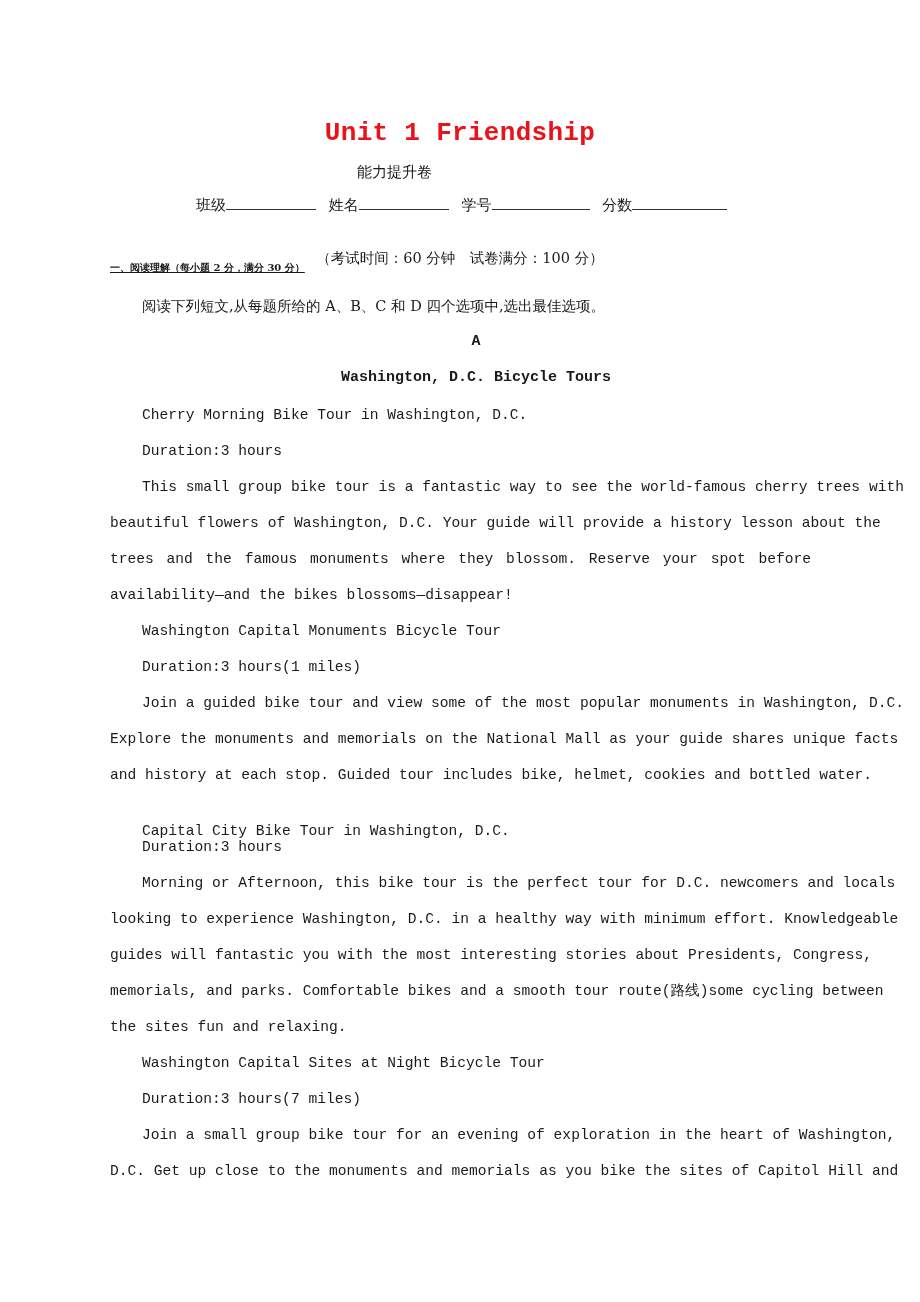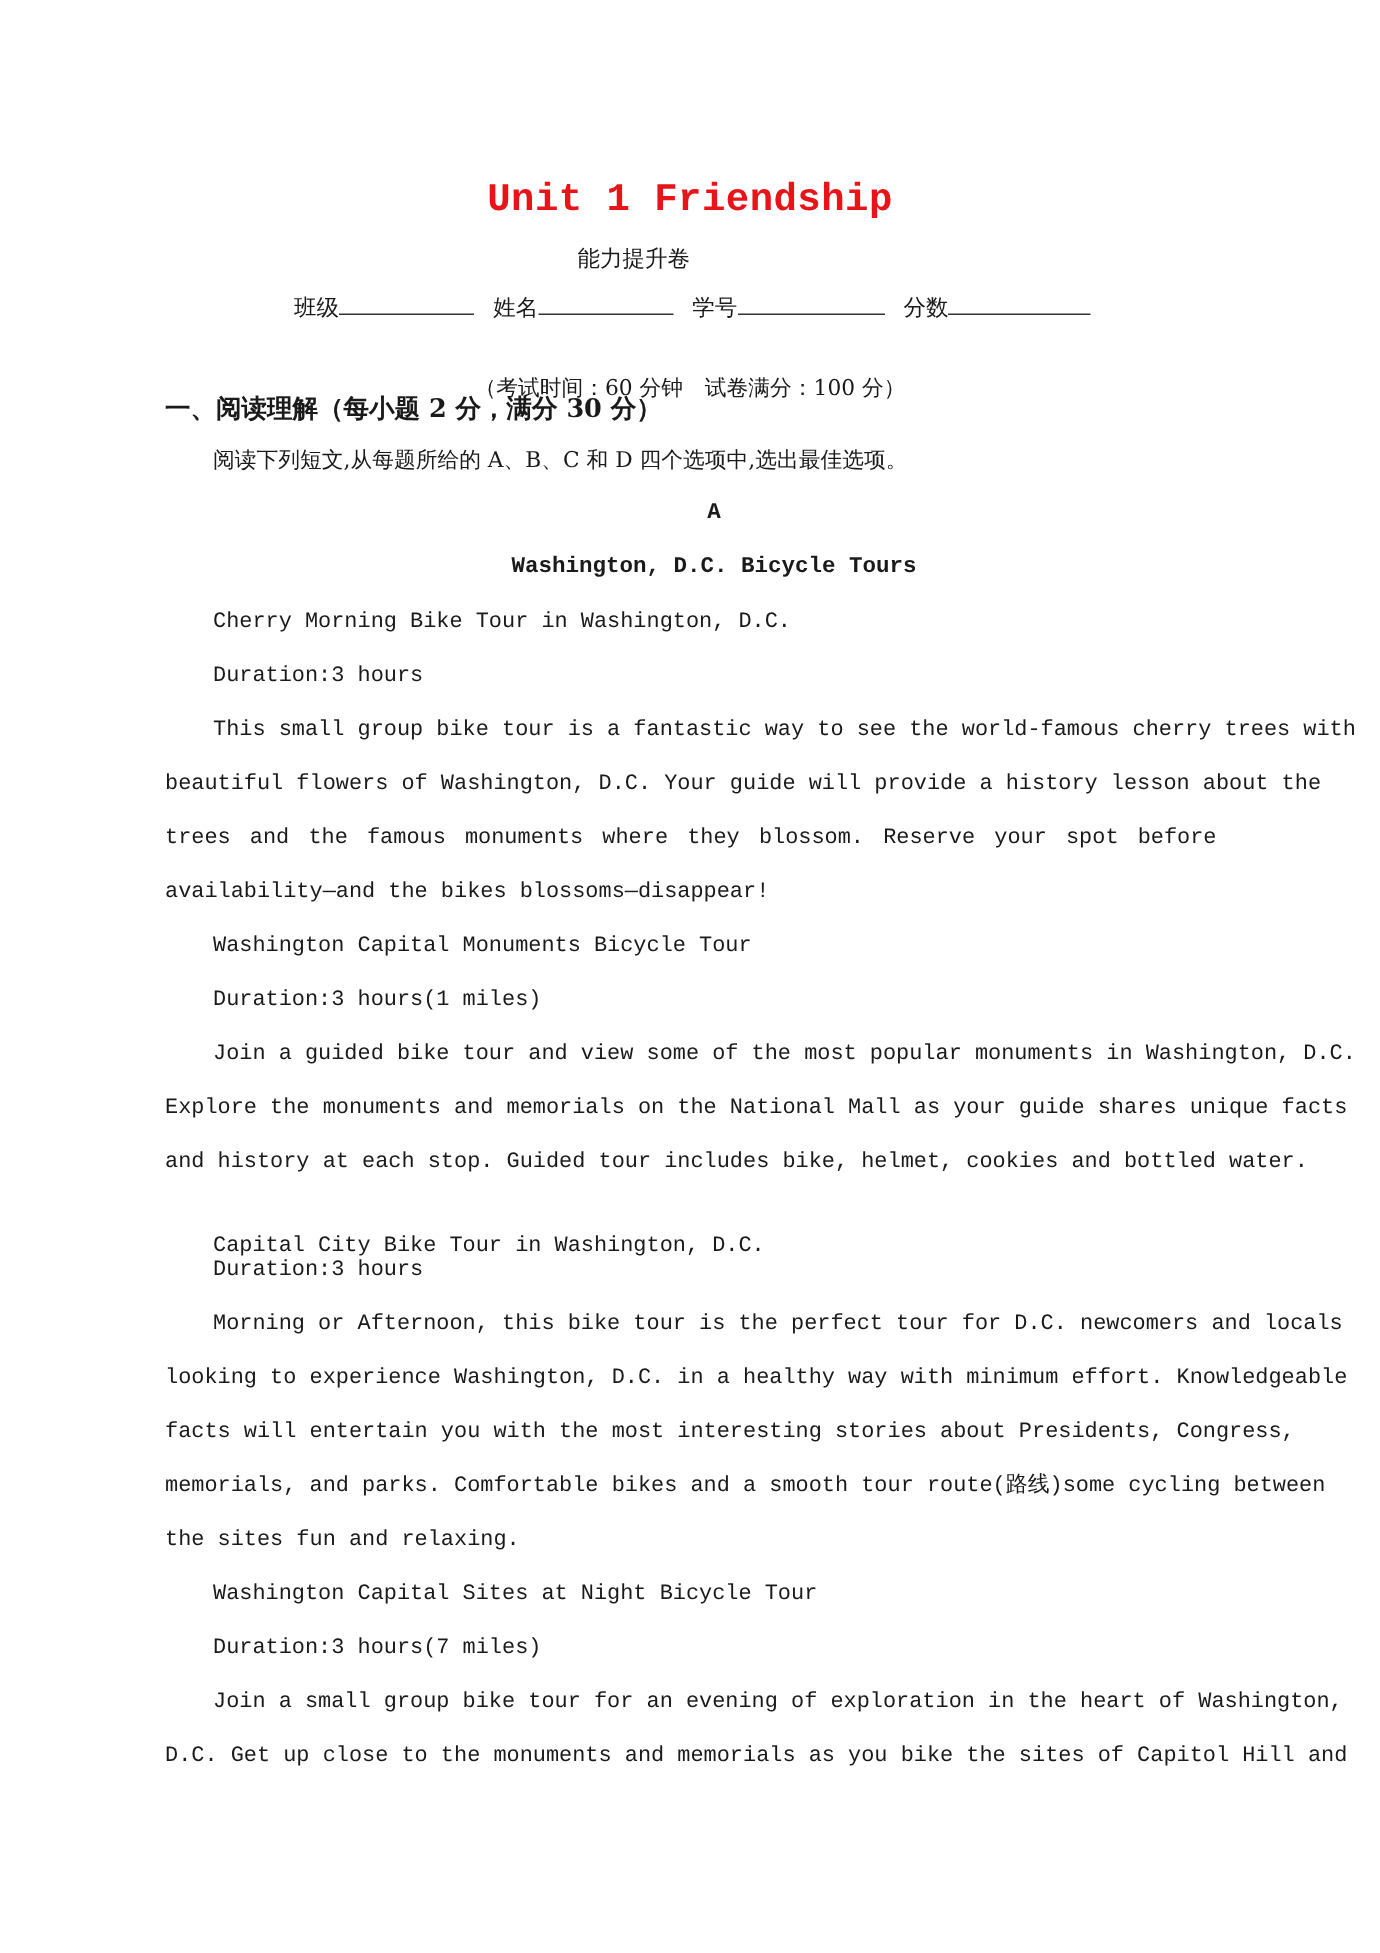--- a/index.html
+++ b/index.html
@@ -6,31 +6,30 @@
   body { width: 920px; height: 1302px; position: relative; overflow: hidden; color: #1a1a1a; }
   .mono { font-family: "Liberation Mono", "DejaVu Sans Mono", monospace; }
   .serif { font-family: "DejaVu Serif", "Liberation Serif", serif; }
   .title {
     position: absolute; top: 118px; left: 0; width: 920px; text-align: center;
     color: #e8141a; font-size: 26px; font-weight: bold; letter-spacing: 0.3px;
   }
   .subtitle {
     position: absolute; top: 163px; left: 0; width: 789px; text-align: center;
     font-size: 15px;
-    margin-left: 28px;
   }
   .info-row {
     position: absolute; top: 195px; left: 196px; font-size: 15px; white-space: nowrap;
   }
   .info-row .blank { display: inline-block; border-bottom: 1px solid #333; height: 14px; vertical-align: baseline; margin-right: 8px; }
   .exam-note {
     position: absolute; top: 227px; left: 0; width: 920px; text-align: center; font-size: 14.5px; margin-top: 22px;
   }
   .section-heading {
-    position: absolute; top: 261px; left: 110px; font-size: 17px; font-weight: bold;
+    position: absolute; top: 261px; left: 110px; font-size: 10px; font-weight: bold; text-decoration: underline;
   }
   .instruction {
     position: absolute; top: 297px; left: 142px; font-size: 14.5px;
   }
   .passage-label {
     position: absolute; top: 333px; left: 0; width: 952px; text-align: center; font-size: 15px; font-weight: bold;
   }
   .passage-title {
     position: absolute; top: 369px; left: 0; width: 952px; text-align: center; font-size: 15px; font-weight: bold;
   }
@@ -73,21 +72,21 @@
     <div class="line indent mono" style="top:621px">Washington Capital Monuments Bicycle Tour</div>
     <div class="line indent mono" style="top:657px">Duration:3 hours(1 miles)</div>
     <div class="line indent mono" style="top:693px;width:665px;text-align:justify;text-align-last:justify">Join a guided bike tour and view some of the most popular monuments in Washington, D.C.</div>
     <div class="line justify mono" style="top:729px">Explore the monuments and memorials on the National Mall as your guide shares unique facts</div>
     <div class="line justify mono" style="top:765px;width:697px">and history at each stop. Guided tour includes bike, helmet, cookies and bottled water.</div>
 
     <div class="line indent mono" style="top:821px">Capital City Bike Tour in Washington, D.C.</div>
     <div class="line indent mono" style="top:837px">Duration:3 hours</div>
     <div class="line indent mono" style="top:873px;width:669px;text-align:justify;text-align-last:justify">Morning or Afternoon, this bike tour is the perfect tour for D.C. newcomers and locals</div>
     <div class="line justify mono" style="top:909px">looking to experience Washington, D.C. in a healthy way with minimum effort. Knowledgeable</div>
-    <div class="line justify mono" style="top:945px">facts will entertain you with the most interesting stories about Presidents, Congress,</div>
+    <div class="line justify mono" style="top:945px">guides will fantastic you with the most interesting stories about Presidents, Congress,</div>
     <div class="line justify mono" style="top:981px;width:722px">memorials, and parks. Comfortable bikes and a smooth tour route(路线)some cycling between</div>
     <div class="line mono" style="top:1017px">the sites fun and relaxing.</div>
 
     <div class="line indent mono" style="top:1053px">Washington Capital Sites at Night Bicycle Tour</div>
     <div class="line indent mono" style="top:1089px">Duration:3 hours(7 miles)</div>
     <div class="line indent mono" style="top:1125px;width:666px;text-align:justify;text-align-last:justify">Join a small group bike tour for an evening of exploration in the heart of Washington,</div>
     <div class="line justify mono" style="top:1161px">D.C. Get up close to the monuments and memorials as you bike the sites of Capitol Hill and</div>
   </div>
 </div>
 

